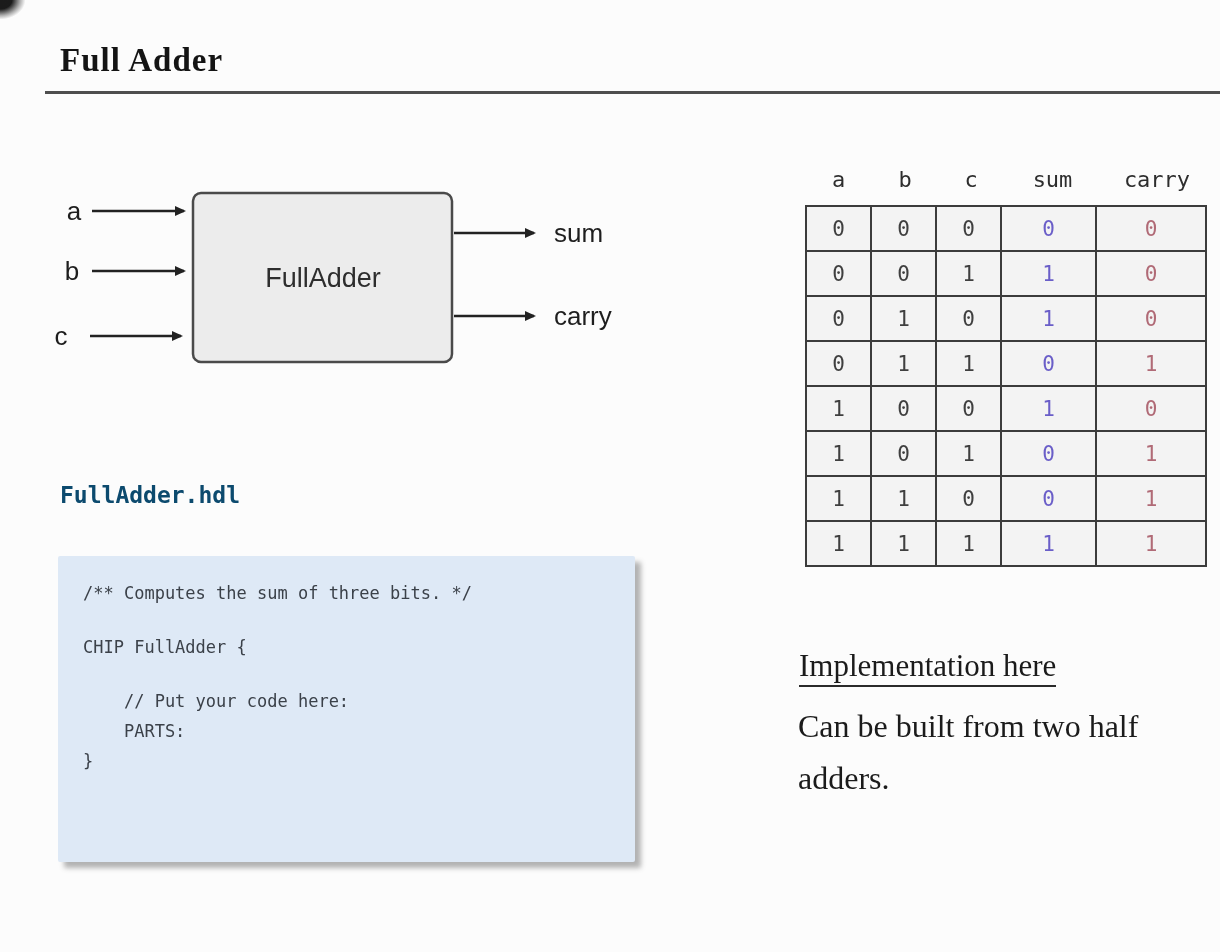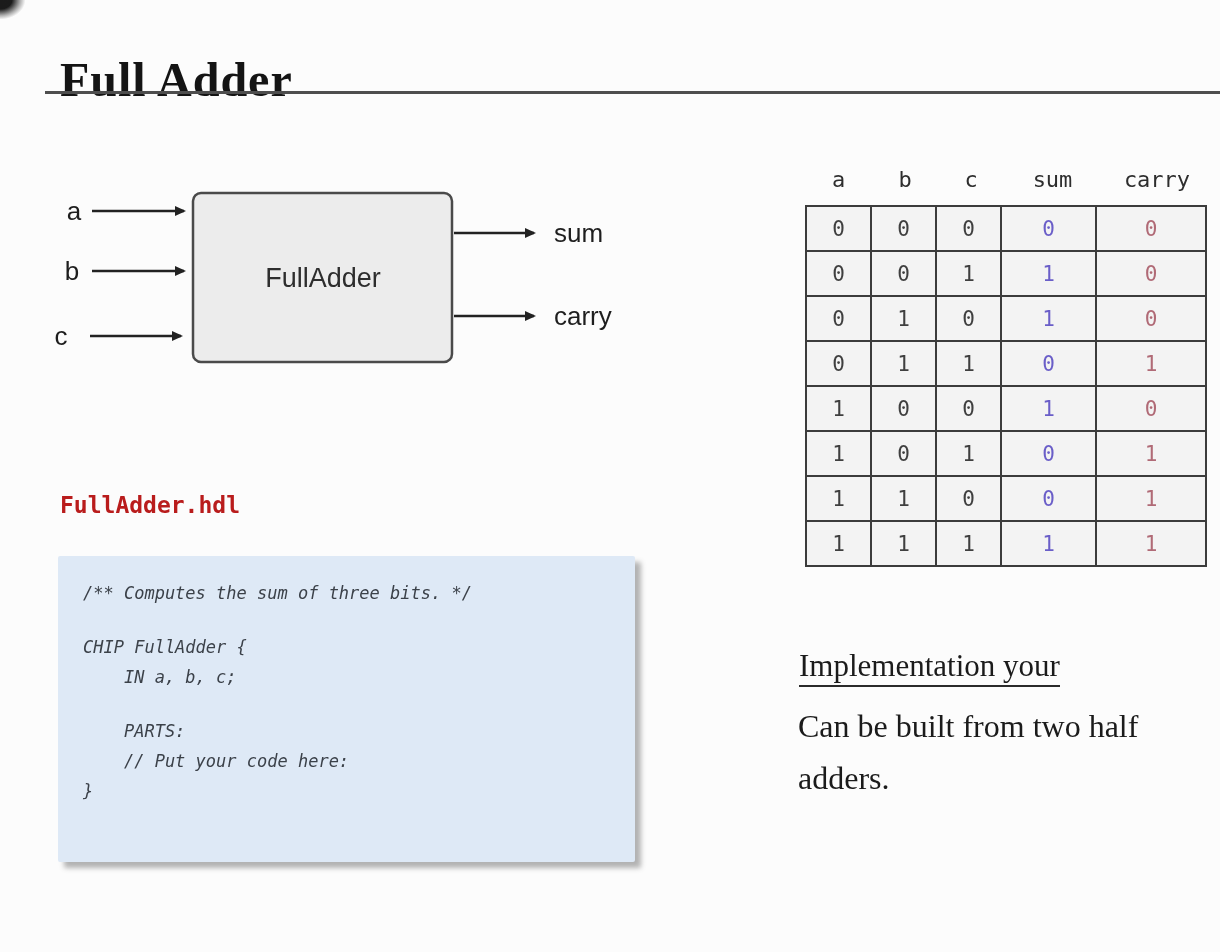--- a/index.html
+++ b/index.html
@@ -6,21 +6,21 @@
   body{
     width:1220px;height:952px;position:relative;overflow:hidden;
     background:#fcfcfc;font-family:"Liberation Sans",sans-serif;
   }
   .corner-artifact{
     position:absolute;left:0;top:0;width:30px;height:26px;
     background:radial-gradient(ellipse 34px 26px at 0 0, rgba(15,15,15,.95) 35%, rgba(40,40,40,.35) 60%, rgba(0,0,0,0) 75%);
   }
   .slide-title{
     position:absolute;left:60px;top:20px;
-    font-family:"Liberation Serif",serif;font-size:48px;color:#141414;
+    font-family:"Liberation Serif",serif;font-size:33px;color:#141414;
     letter-spacing:1px;
   }
   .title-rule{
     position:absolute;left:45px;top:91px;width:1175px;height:3px;background:#4e4e4e;
   }
   .chip-diagram{position:absolute;left:40px;top:185px;}
 
   
   .tt-headers{
     position:absolute;left:805px;top:162px;height:34px;
@@ -39,29 +39,29 @@
     border:2px solid #3c3c3c;background:#f3f3f3;
     text-align:center;vertical-align:middle;
     height:43px;padding:0;
   }
   .truth-table td.col-a,.truth-table td.col-b,.truth-table td.col-c{width:63px;color:#3f3f3f;}
   .truth-table td.col-sum{width:93px;color:#6a5ec8;}
   .truth-table td.col-carry{width:108px;color:#b06a76;}
 
   
   .hdl-filename{
-    position:absolute;left:60px;top:492px;
+    position:absolute;left:60px;top:482px;
     font-family:"DejaVu Sans Mono","Liberation Mono",monospace;
-    font-weight:bold;font-size:23px;color:#b91c1c;
+    font-weight:bold;font-size:23px;color:#0c4a6e;
   }
   .code-block{
     position:absolute;left:58px;top:556px;width:577px;height:306px;
     background:#dee9f6;border-radius:2px;
     box-shadow:6px 6px 5px rgba(90,90,90,.45);
-    box-sizing:border-box;padding:22px 0 0 25px;font-style:italic;
+    box-sizing:border-box;padding:22px 0 0 25px;
   }
   .code-line{
     font-family:"DejaVu Sans Mono","Liberation Mono",monospace;
     font-size:17px;line-height:30px;color:#3b4149;
     white-space:pre;
   }
   .code-line.blank{height:24px;line-height:24px;}
 
   
   .tips-heading{
@@ -175,25 +175,24 @@
       </tr>
     </tbody>
 </table>
 
 <div class="hdl-filename">FullAdder.hdl</div>
 <div class="code-block">
   <div>
       <div class="code-line">/** Computes the sum of three bits. */</div>
       <div class="code-line blank"></div>
       <div class="code-line">CHIP FullAdder {</div>
-      <div class="code-line">    IN a, b, c;</div>
       <div class="code-line blank"></div>
+      <div class="code-line">    // Put your code here:</div>
       <div class="code-line">    PARTS:</div>
-      <div class="code-line">    // Put your code here:</div>
       <div class="code-line">}</div>
     </div>
 </div>
 
 <div class="tips-heading">
-  <span>Implementation your</span>
+  <span>Implementation here</span>
 </div>
 <div class="tips-body">Can be built from two half
 adders.</div>
 
 </body></html>

